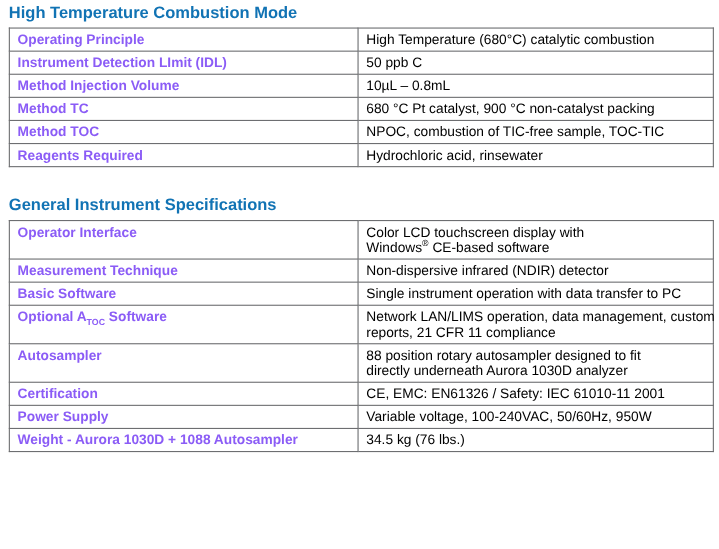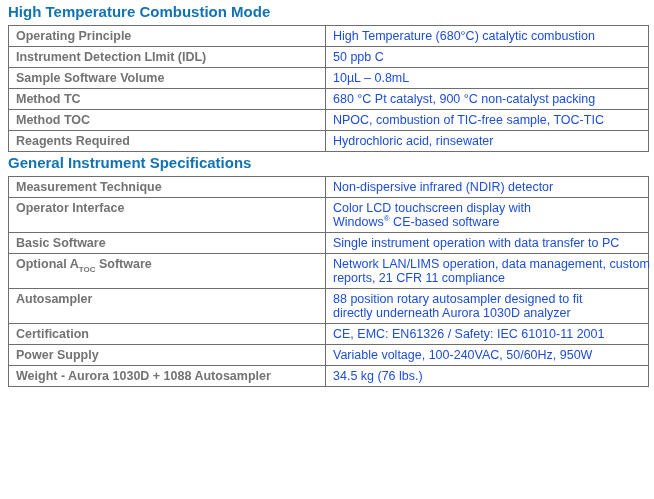--- a/index.html
+++ b/index.html
@@ -19,42 +19,42 @@
     border-radius: 14px;
   }
   .section-title {
     font-size: 15px;
     font-weight: bold;
     color: #1173b4;
     margin: 0 0 4px 0;
     line-height: 18px;
   }
   .section + .section .section-title {
-    margin-top: 2px;
+    margin-top: 26px;
   }
   table.spec-table {
     width: 641px;
     border-collapse: collapse;
     table-layout: fixed;
   }
   table.spec-table td {
     border: 1px solid #6d6e71;
     vertical-align: top;
     font-size: 12.5px;
     line-height: 14px;
     padding: 3px 8px 3px 7px;
   }
   td.label-cell {
     width: 301px;
     font-weight: bold;
-    color: #737373;
+    color: #8b5cf6;
   }
   td.value-cell {
     font-weight: normal;
-    color: #1d4ed8;
+    color: #000000;
     padding-left: 9px;
   }
   td sub {
     font-size: 8px;
     line-height: 0;
   }
   td sup {
     font-size: 8px;
     line-height: 0;
   }
@@ -75,21 +75,21 @@
               <div class="value-line"><span>High Temperature (680°C) catalytic combustion</span></div>
             </td>
           </tr>
           <tr>
             <td class="label-cell"><span>Instrument Detection LImit (IDL)</span></td>
             <td class="value-cell">
               <div class="value-line"><span>50 ppb C</span></div>
             </td>
           </tr>
           <tr>
-            <td class="label-cell"><span>Sample Software Volume</span></td>
+            <td class="label-cell"><span>Method Injection Volume</span></td>
             <td class="value-cell">
               <div class="value-line"><span>10µL – 0.8mL</span></div>
             </td>
           </tr>
           <tr>
             <td class="label-cell"><span>Method TC</span></td>
             <td class="value-cell">
               <div class="value-line"><span>680 °C Pt catalyst, 900 °C non-catalyst packing</span></div>
             </td>
           </tr>
@@ -107,30 +107,30 @@
           </tr>
         </tbody>
     </table>
   </section>
 
   <section class="section">
     <h2 class="section-title">General Instrument Specifications</h2>
     <table class="spec-table">
       <tbody>
           <tr>
-            <td class="label-cell"><span>Measurement Technique</span></td>
-            <td class="value-cell">
-              <div class="value-line"><span>Non-dispersive infrared (NDIR) detector</span></div>
-            </td>
-          </tr>
-          <tr>
             <td class="label-cell"><span>Operator Interface</span></td>
             <td class="value-cell">
               <div class="value-line"><span>Color LCD touchscreen display with</span></div>
               <div class="value-line"><span>Windows</span><sup>®</sup><span> CE-based software</span></div>
+            </td>
+          </tr>
+          <tr>
+            <td class="label-cell"><span>Measurement Technique</span></td>
+            <td class="value-cell">
+              <div class="value-line"><span>Non-dispersive infrared (NDIR) detector</span></div>
             </td>
           </tr>
           <tr>
             <td class="label-cell"><span>Basic Software</span></td>
             <td class="value-cell">
               <div class="value-line"><span>Single instrument operation with data transfer to PC</span></div>
             </td>
           </tr>
           <tr>
             <td class="label-cell"><span>Optional A</span><sub>TOC</sub><span> Software</span></td>

